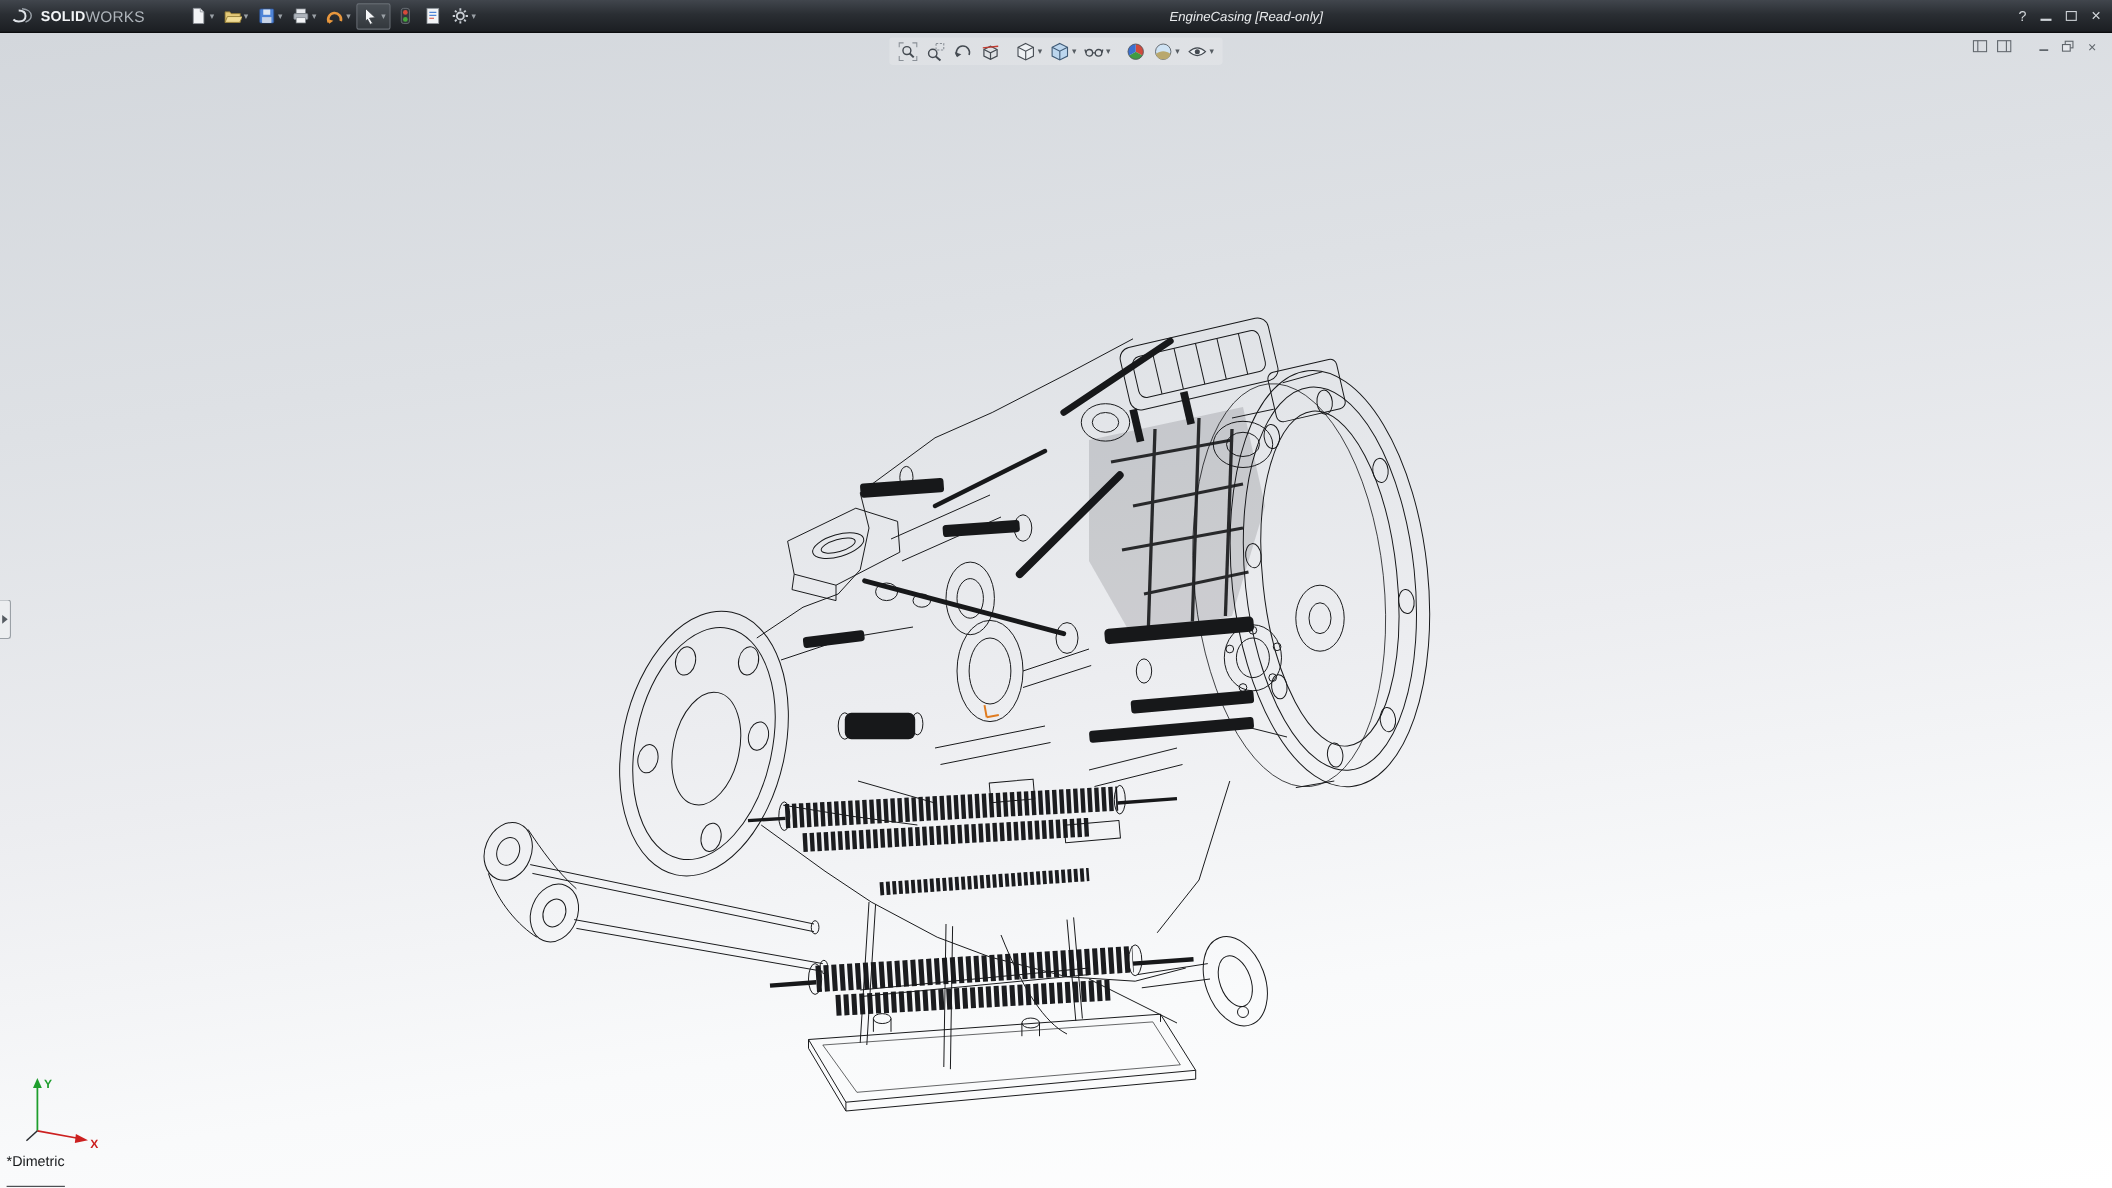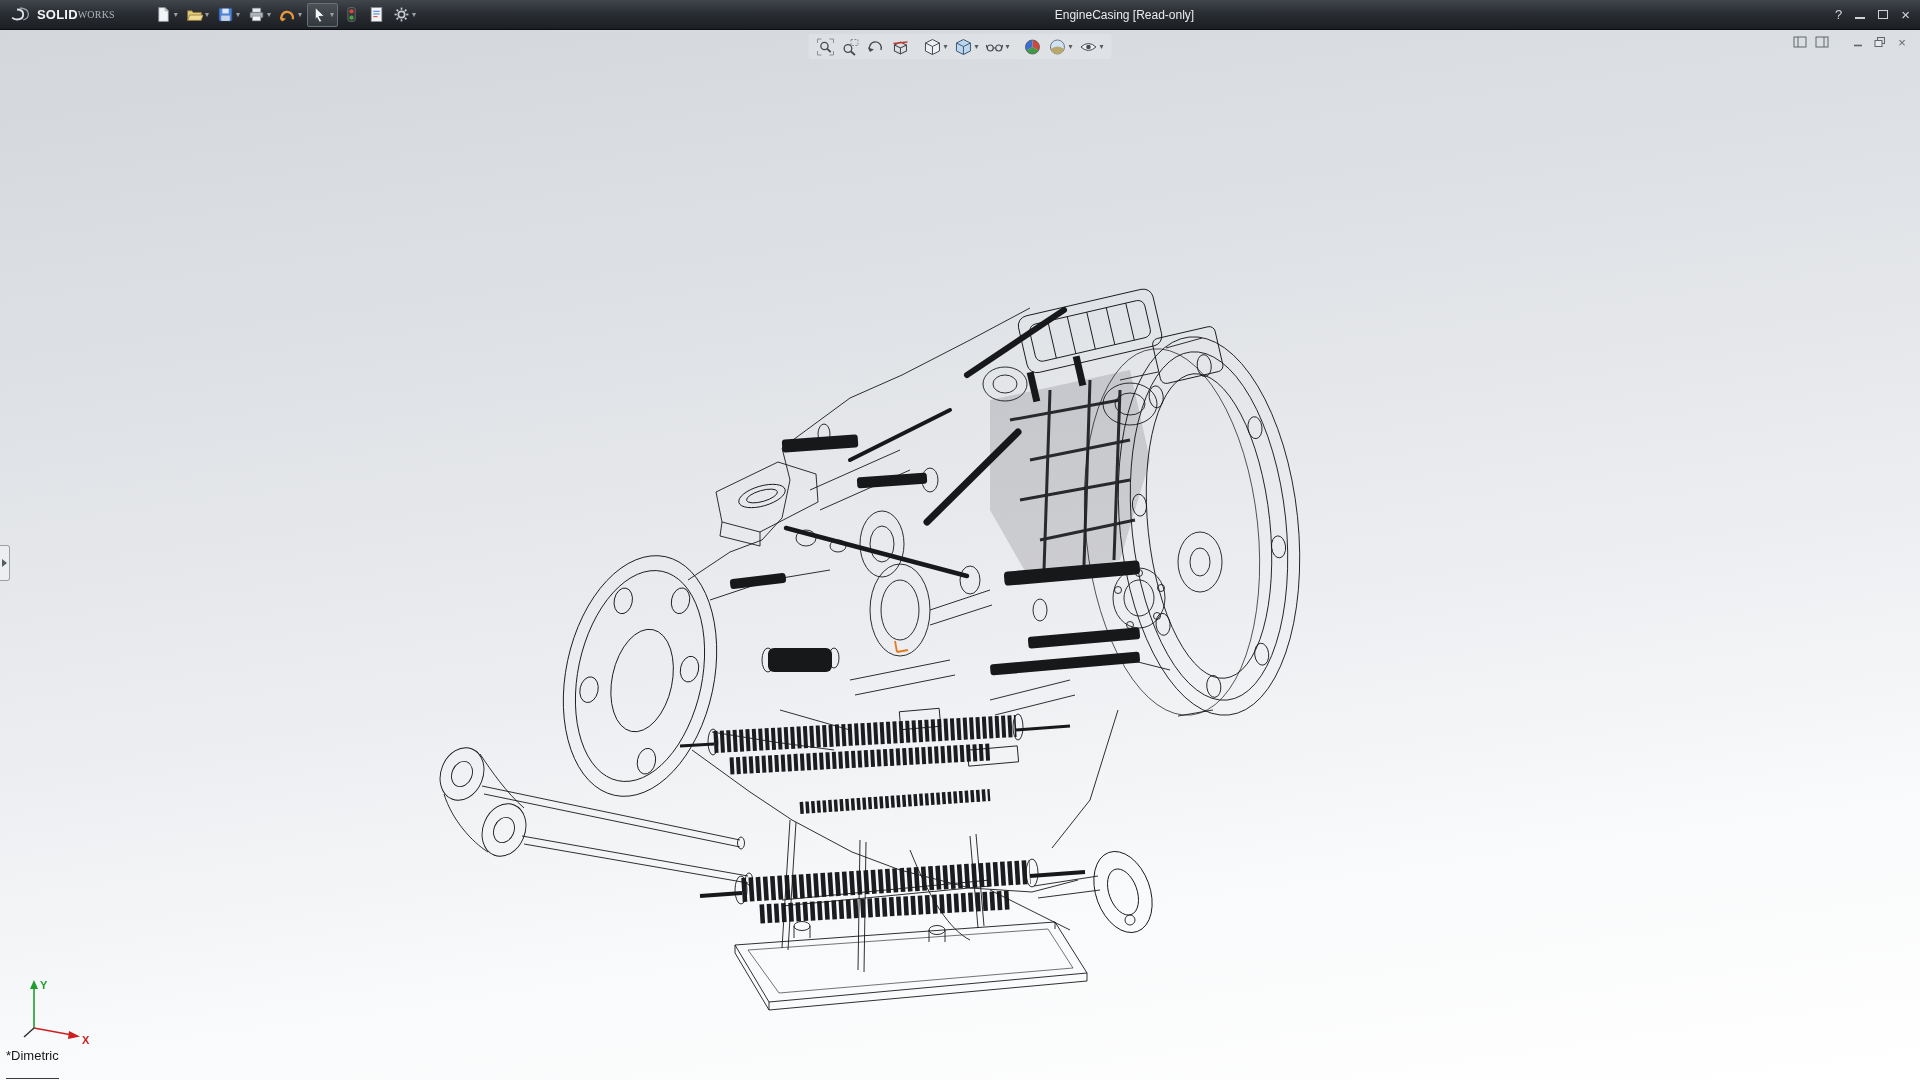--- a/index.html
+++ b/index.html
@@ -12,30 +12,30 @@
   
   .titlebar{
     position:absolute;top:0;left:0;right:0;height:30px;
     background:linear-gradient(#41464d 0%,#2a2e33 45%,#1b1e22 100%);
     border-bottom:1px solid #0c0d0f;
     display:flex;align-items:center;color:#e6e8ea;z-index:10;
   }
   .brand{display:flex;align-items:center;padding:0 10px 0 8px;height:100%;}
   .brand svg{width:24px;height:16px;margin-right:5px;}
   .brand-solid{font-weight:bold;font-size:13px;color:#f2f4f6;letter-spacing:.2px;}
-  .brand-works{font-weight:normal;font-size:10px;color:#aeb4ba;letter-spacing:.2px;font-family:Liberation Serif, serif;}
+  .brand-works{font-weight:normal;font-size:14px;color:#aeb4ba;letter-spacing:.2px;}
   .main-toolbar{display:flex;align-items:center;margin-left:26px;height:100%;}
   .tb-btn{display:flex;align-items:center;height:24px;padding:0 3px;margin:0 1px;border-radius:2px;}
   .tb-btn svg{width:17px;height:17px;display:block;}
   .tb-btn.pressed{border:1px solid #6a7077;background:linear-gradient(#4a5056,#33383d);}
   .caret{font-size:8px;color:#9aa0a6;margin-left:2px;line-height:1;}
   .hud .caret{color:#565c62;}
   .tb-title{
     flex:1;text-align:center;font-size:12px;color:#e9ebed;
-    white-space:nowrap;overflow:hidden;
+    white-space:nowrap;overflow:hidden;font-style:italic;
   }
   .win-controls{display:flex;align-items:center;gap:13px;padding:0 10px 0 6px;}
   .wc-help{font-size:13px;color:#d4d8dc;}
   .wc-min{width:10px;height:9px;border-bottom:2px solid #cfd3d8;}
   .wc-max{width:10px;height:9px;border:1.5px solid #cfd3d8;}
   .wc-close{font-size:15px;color:#d4d8dc;line-height:1;}
   
   .viewport{
     position:absolute;top:30px;left:0;right:0;bottom:0;
     background:linear-gradient(172deg,#d3d7dc 0%,#dee1e5 28%,#ecedf0 55%,#f9fafb 78%,#ffffff 100%);

